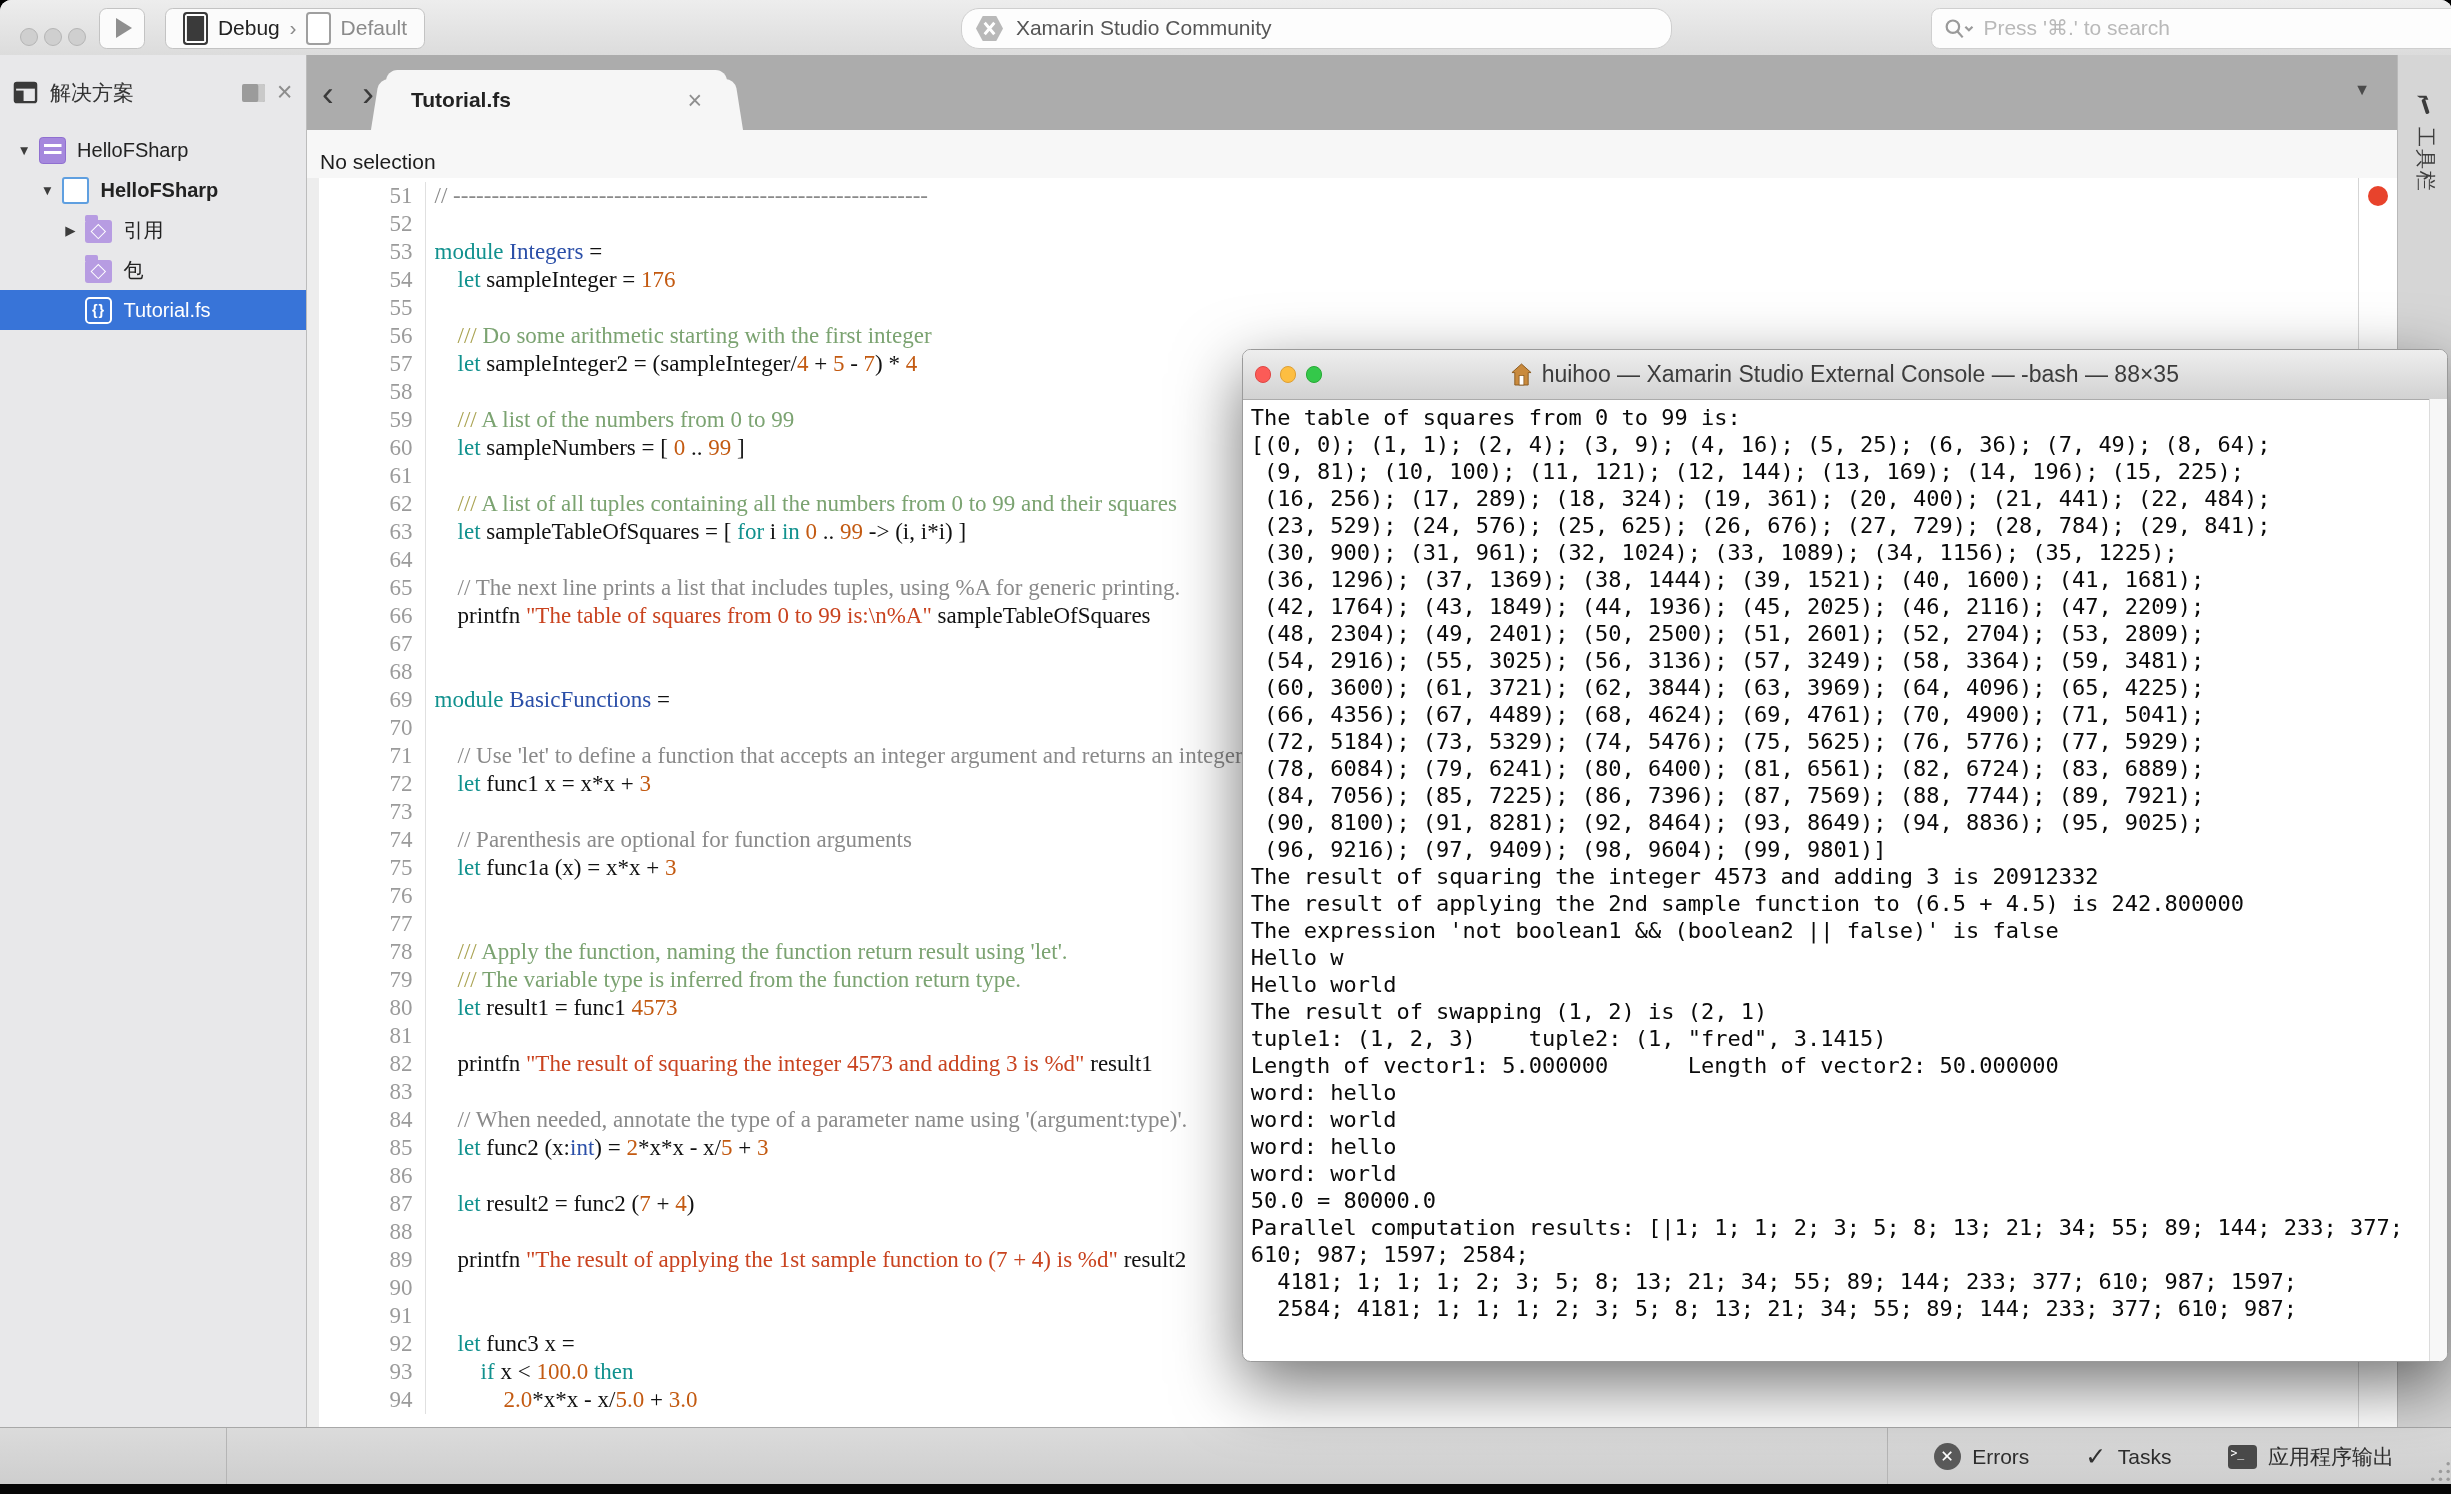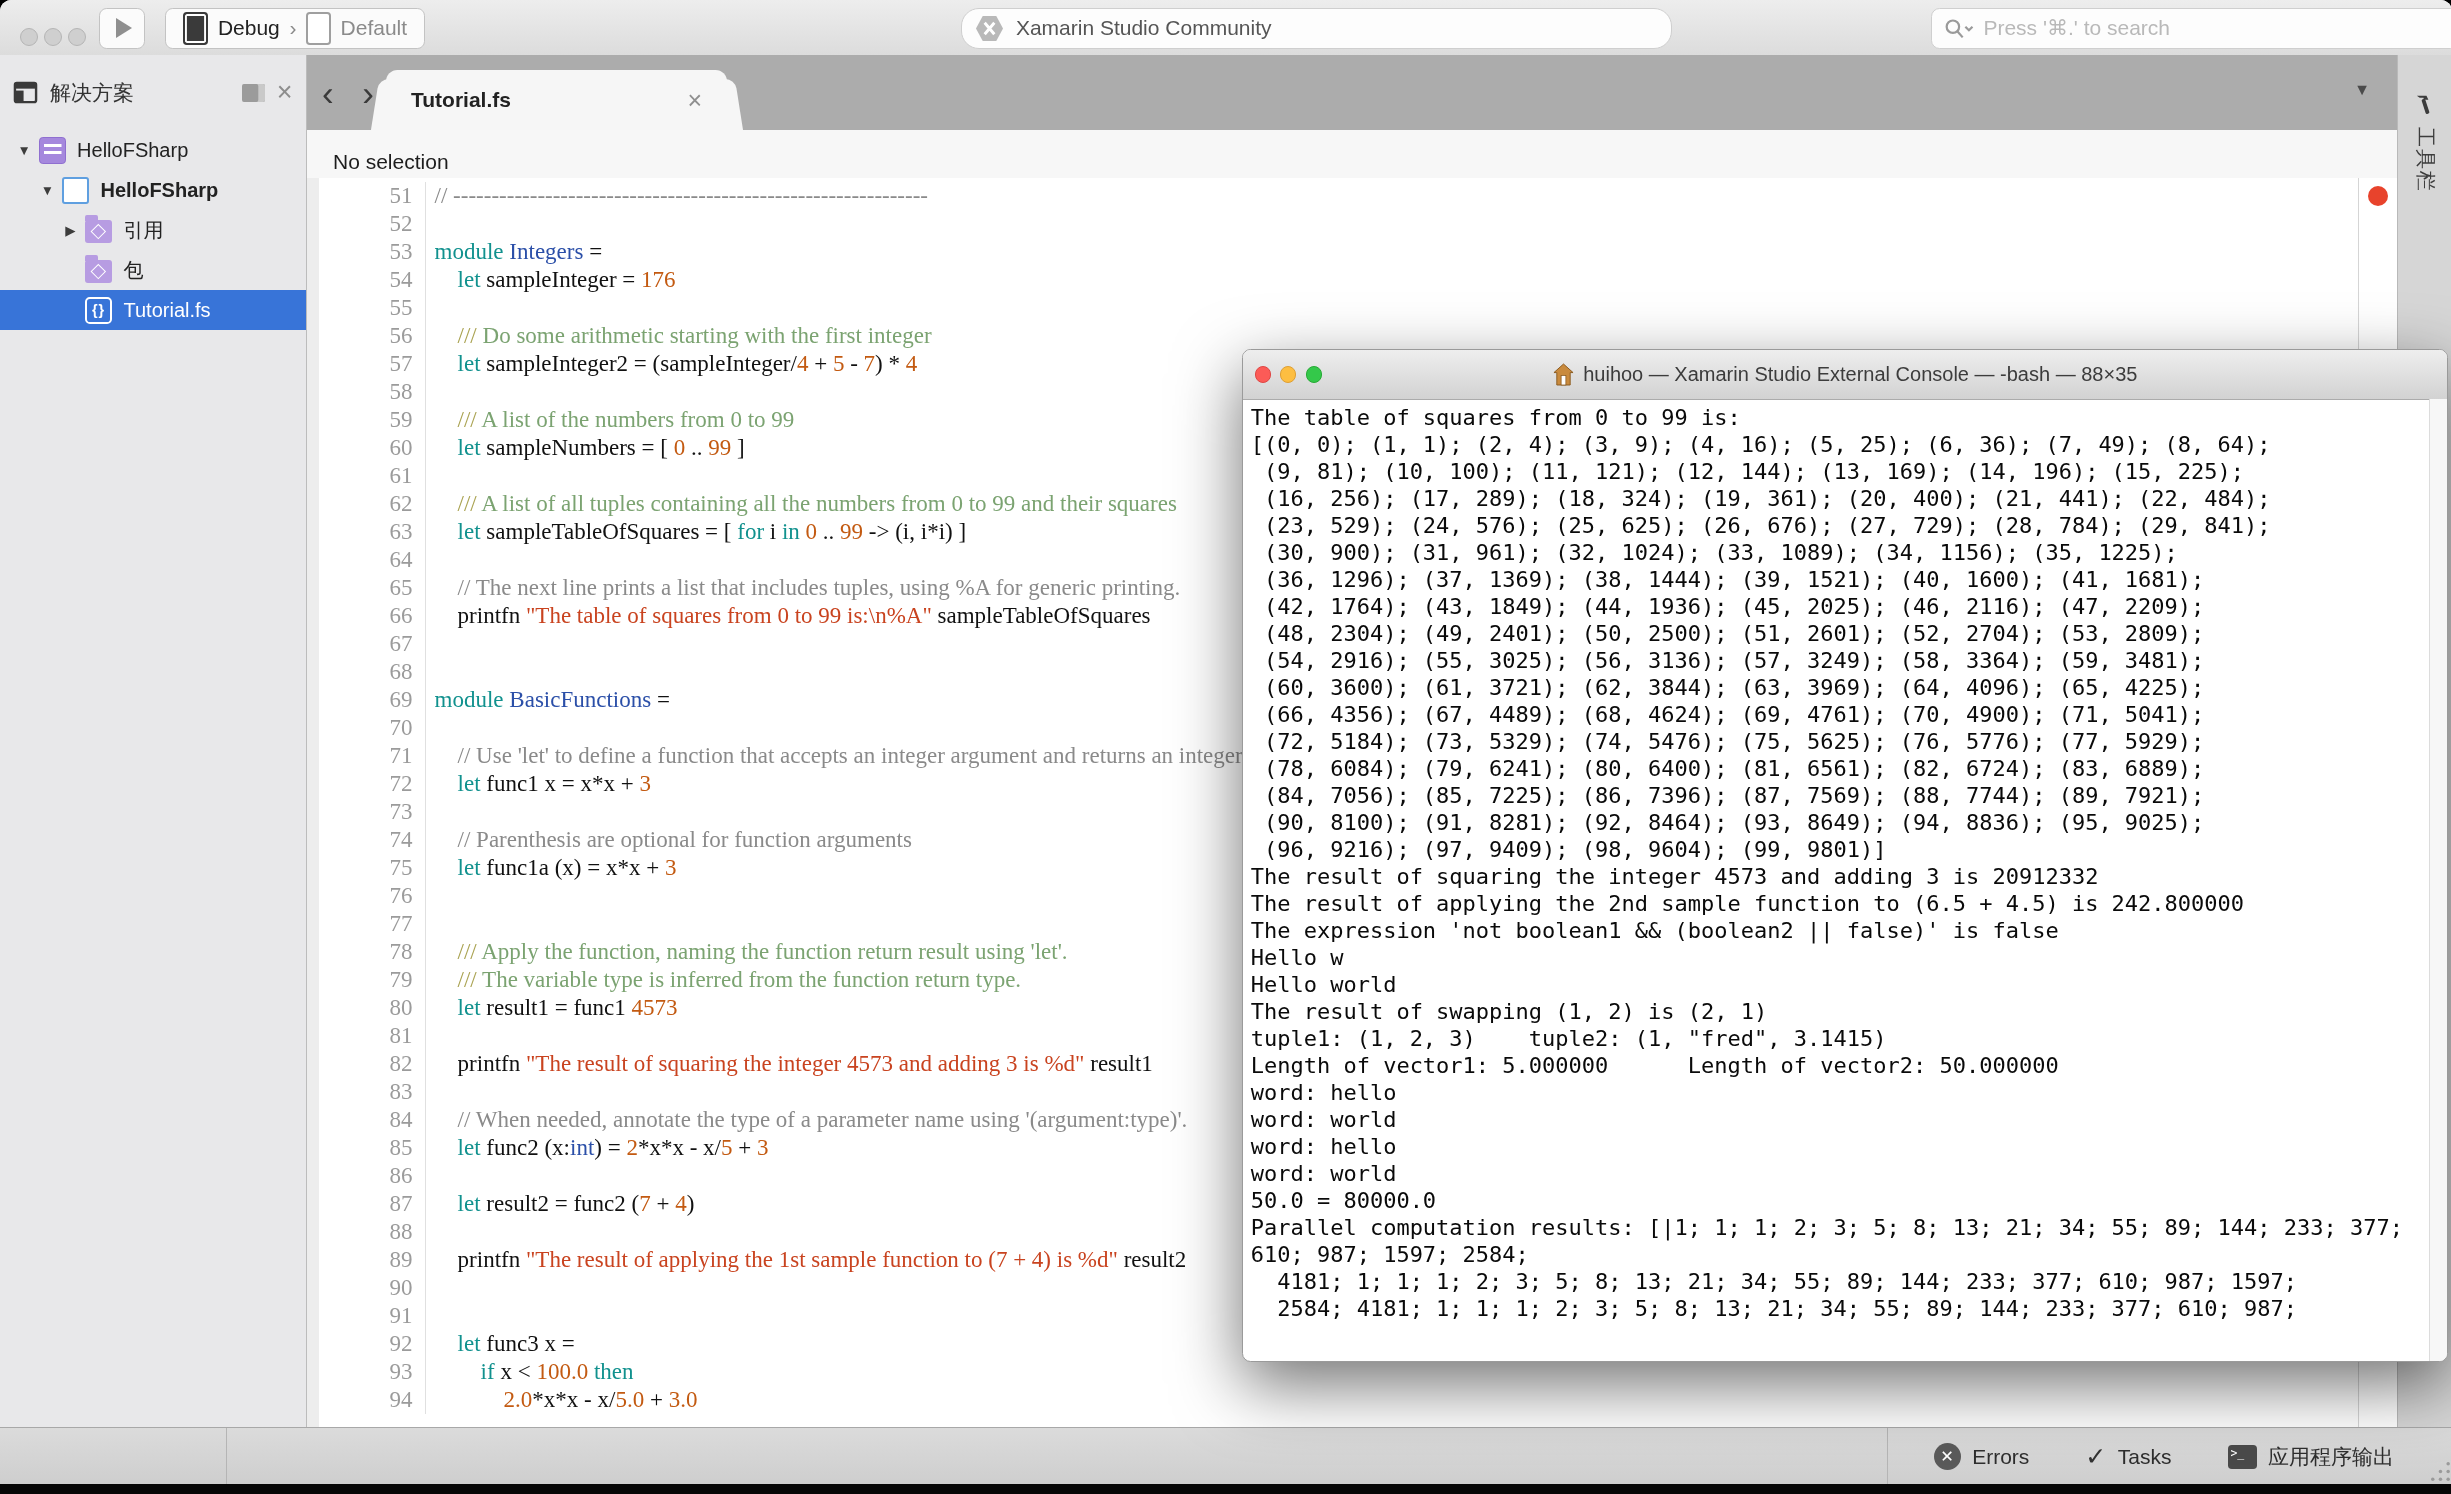--- a/index.html
+++ b/index.html
@@ -51,21 +51,21 @@
   .tabbar{position:absolute;left:0;top:0;right:0;height:75px;background:#acacac;}
   .navbtn{position:absolute;top:0;height:75px;width:38px;display:flex;align-items:center;justify-content:center;font-size:35px;color:#3a3a3a;}
   .nav-back{left:1.9px;}.nav-fwd{left:42px;}
   .tab{position:absolute;left:79px;bottom:0;width:341px;height:60px;background:#f6f6f6;border-radius:11.5px 11.5px 0 0;display:flex;align-items:center;}
   .tab::before,.tab::after{content:"";position:absolute;bottom:0;width:29px;height:85%;background:#f6f6f6;}
   .tab::before{left:-11.5px;transform:skewX(-9deg);border-radius:9.6px 0 0 0;}
   .tab::after{right:-11.5px;transform:skewX(9deg);border-radius:0 9.6px 0 0;}
   .tab-label{margin-left:25px;font-size:21px;font-weight:bold;color:#222;}
   .tab-close{margin-left:auto;margin-right:25px;color:#8f8f8f;font-size:25px;z-index:1;}
   .tab-dd{position:absolute;right:27px;top:25px;font-size:16.3px;color:#4a4a4a;}
-  .breadcrumb{position:absolute;left:0;top:75px;right:0;height:64px;background:#f7f7f7;border-bottom:1px solid #dedede;display:flex;align-items:center;padding-left:26px;font-size:21px;color:#1d1d1d;box-sizing:border-box;}
+  .breadcrumb{position:absolute;left:0;top:75px;right:0;height:64px;background:#f7f7f7;border-bottom:1px solid #dedede;display:flex;align-items:center;padding-left:13px;font-size:21px;color:#1d1d1d;box-sizing:border-box;}
   .code{position:absolute;left:0;top:123px;right:0;bottom:0;background:#fff;overflow:hidden;padding-top:3.8px;}
   .code::before{content:"";position:absolute;left:0;top:0;bottom:0;width:11.5px;background:#ededed;}
   .code-line{height:28px;line-height:28px;display:flex;font-family:Liberation Serif, serif;font-size:23px;white-space:pre;}
   .ln{width:94px;flex:0 0 auto;margin-left:11.5px;text-align:right;padding-right:12.5px;color:#9b9b9b;border-right:1.9px solid #e0e0e0;}
   .code-text{padding-left:8.6px;color:#111;}
   .tok-k{color:#11918e;}
   .tok-m{color:#2b4fa8;}
   .tok-n{color:#c35a11;}
   .tok-s{color:#c9431f;}
   .tok-c{color:#8a8a8a;}
@@ -76,21 +76,21 @@
   .err-dot{position:absolute;left:8.6px;top:7.7px;width:20px;height:20px;border-radius:50%;background:#e8432c;}
 
   
   .sidestrip{width:54px;flex:0 0 auto;background:#d6d6d6;border-left:1px solid #b9b9b9;position:relative;}
   .vtab{position:absolute;left:0;width:100%;display:flex;flex-direction:column;align-items:center;gap:9.6px;color:#3c3c3c;}
   .vtab1{top:37px;}.vtab2{top:319px;}
   .vlabel{writing-mode:vertical-rl;text-orientation:sideways;font-size:20px;letter-spacing:1.9px;}
 
   
   .terminal{position:absolute;left:1242px;top:349px;width:1206px;height:1013px;background:#fff;border:1px solid #9a9a9a;border-radius:8.6px;box-shadow:0 23px 67px rgba(0,0,0,.55);box-sizing:border-box;overflow:hidden;}
-  .term-titlebar{height:49px;background:linear-gradient(#eeeeee,#d2d2d2);border-bottom:1px solid #ababab;position:relative;display:flex;align-items:center;justify-content:center;gap:9.6px;font-size:20px;color:#3c3c3c;}
+  .term-titlebar{height:49px;background:linear-gradient(#eeeeee,#d2d2d2);border-bottom:1px solid #ababab;position:relative;display:flex;align-items:center;justify-content:center;gap:9.6px;font-size:23px;color:#3c3c3c;}
   .ttl{position:absolute;top:16.3px;width:16.3px;height:16.3px;border-radius:50%;box-sizing:border-box;}
   .ttl-red{left:11.5px;background:#fc5b57;border:1px solid #df4744;}
   .ttl-yellow{left:37px;background:#fdbe41;border:1px solid #de9f34;}
   .ttl-green{left:63px;background:#34c84a;border:1px solid #27aa35;}
   .term-body{position:absolute;left:0;top:49px;right:17.3px;bottom:0;padding:4.8px 0 0 7.7px;overflow:hidden;}
   .term-line{font-family:"DejaVu Sans Mono",monospace;font-size:22px;line-height:27px;color:#0a0a0a;white-space:pre;min-height:27px;}
   .term-scroll{position:absolute;right:0;top:49px;bottom:0;width:17.3px;background:#f7f7f7;border-left:1px solid #dcdcdc;}
 
   
   .statusbar{position:absolute;left:0;top:1427px;width:2452px;height:58px;background:linear-gradient(#dbdbdb,#cecece);border-top:1px solid #a8a8a8;display:flex;align-items:center;box-sizing:border-box;}

